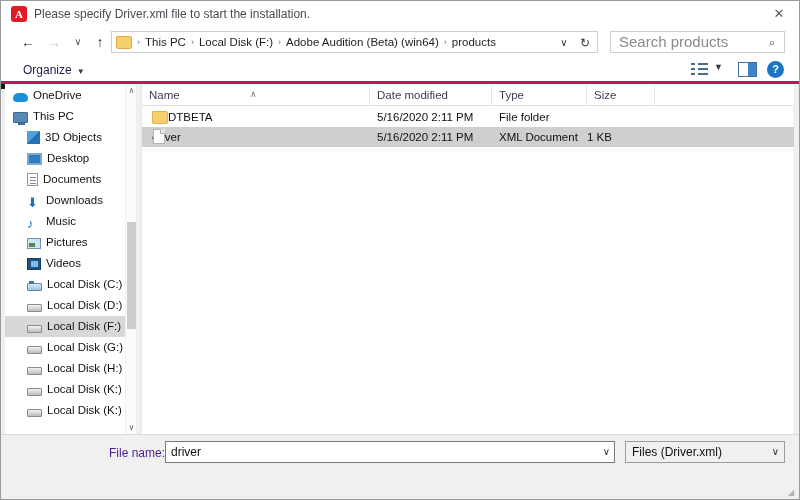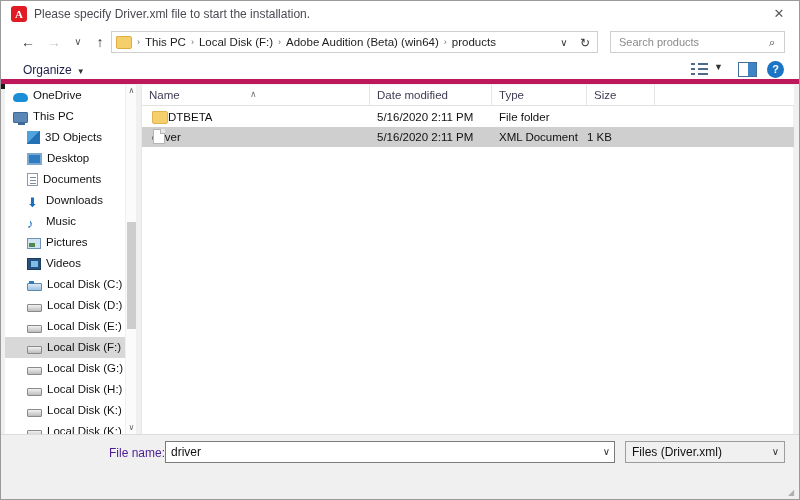--- a/index.html
+++ b/index.html
@@ -84,31 +84,31 @@
   #addr-refresh {
     position: absolute; right: 3px; top: 2px; width: 18px; height: 18px;
     font-size: 12px; color: #333; text-align: center; line-height: 18px;
   }
   #search-box {
     position: absolute; left: 609px; top: 4px; width: 175px; height: 22px;
     background: #ffffff; border: 1px solid #cfcfcf;
   }
   #search-input-text {
     position: absolute; left: 8px; top: 0; height: 20px; line-height: 20px;
-    font-size: 11px; color: #8a8a8a;
+    font-size: 15px; color: #8a8a8a;
   }
   #search-icon {
     position: absolute; right: 5px; top: 2px; width: 14px; height: 16px;
     font-size: 11px; color: #444; line-height: 16px; text-align: center;
   }
 
   
   #commandbar {
     position: absolute; left: 0; top: 55px; width: 800px; height: 28px;
-    background: #ffffff; border-bottom: 5px solid #be185d;
+    background: #ffffff; border-bottom: 3px solid #be185d;
   }
   .cmd-item {
     position: absolute; top: 0; height: 28px; line-height: 28px;
     font-size: 12px; color: #1d1d4a;
   }
   #cmd-organize { left: 22px; }
   #cmd-organize .caret { font-size: 8px; color: #333; margin-left: 5px; }
   #cmd-newfolder { left: 95px; }
 
   #view-icon  { position: absolute; left: 690px; top: 6px; width: 17px; height: 15px; }
@@ -334,21 +334,20 @@
       <div class="side-item side-indent-0"><span class="side-ic ic-thispc"></span><span>This PC</span></div>
       <div class="side-item side-indent-1"><span class="side-ic ic-3d"></span><span>3D Objects</span></div>
       <div class="side-item side-indent-1"><span class="side-ic ic-desktop"></span><span>Desktop</span></div>
       <div class="side-item side-indent-1"><span class="side-ic ic-doc"></span><span>Documents</span></div>
       <div class="side-item side-indent-1"><span class="side-ic ic-download">⬇</span><span>Downloads</span></div>
       <div class="side-item side-indent-1"><span class="side-ic ic-music">♪</span><span>Music</span></div>
       <div class="side-item side-indent-1"><span class="side-ic ic-pictures"></span><span>Pictures</span></div>
       <div class="side-item side-indent-1"><span class="side-ic ic-videos"></span><span>Videos</span></div>
       <div class="side-item side-indent-1"><span class="side-ic ic-drive ic-drive-sys"></span><span>Local Disk (C:)</span></div>
       <div class="side-item side-indent-1"><span class="side-ic ic-drive"></span><span>Local Disk (D:)</span></div>
-      <div class="side-item side-indent-1"><span class="side-ic ic-drive"></span><span>Local Disk (E:)</span></div>
       <div class="side-item side-indent-1 selected"><span class="side-ic ic-drive"></span><span>Local Disk (F:)</span></div>
       <div class="side-item side-indent-1"><span class="side-ic ic-drive"></span><span>Local Disk (G:)</span></div>
       <div class="side-item side-indent-1"><span class="side-ic ic-drive"></span><span>Local Disk (H:)</span></div>
       <div class="side-item side-indent-1"><span class="side-ic ic-drive"></span><span>Local Disk (K:)</span></div>
       <div class="side-item side-indent-1"><span class="side-ic ic-drive"></span><span>Local Disk (K:)</span></div>
     </div>
 
   <div id="sidebar-scrollbar">
     <div id="sb-up">∧</div>
     <div id="sb-thumb"></div>

